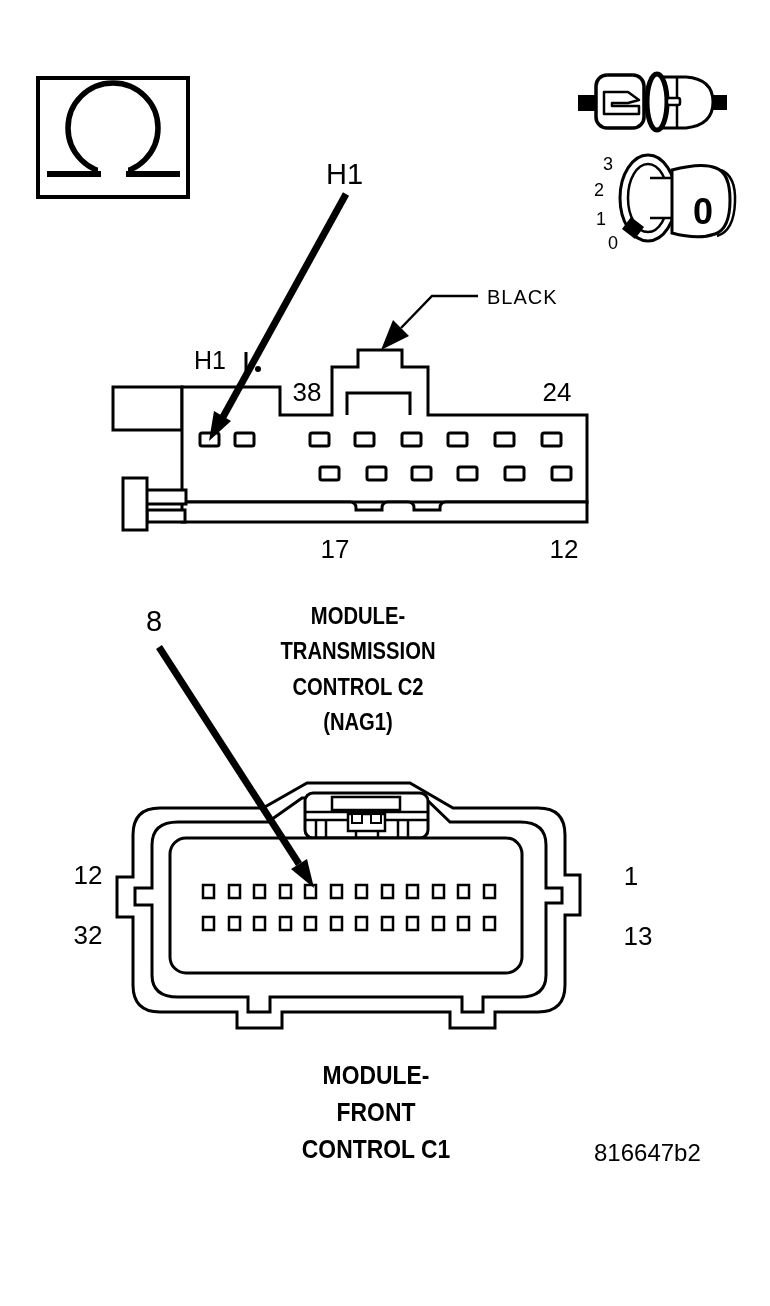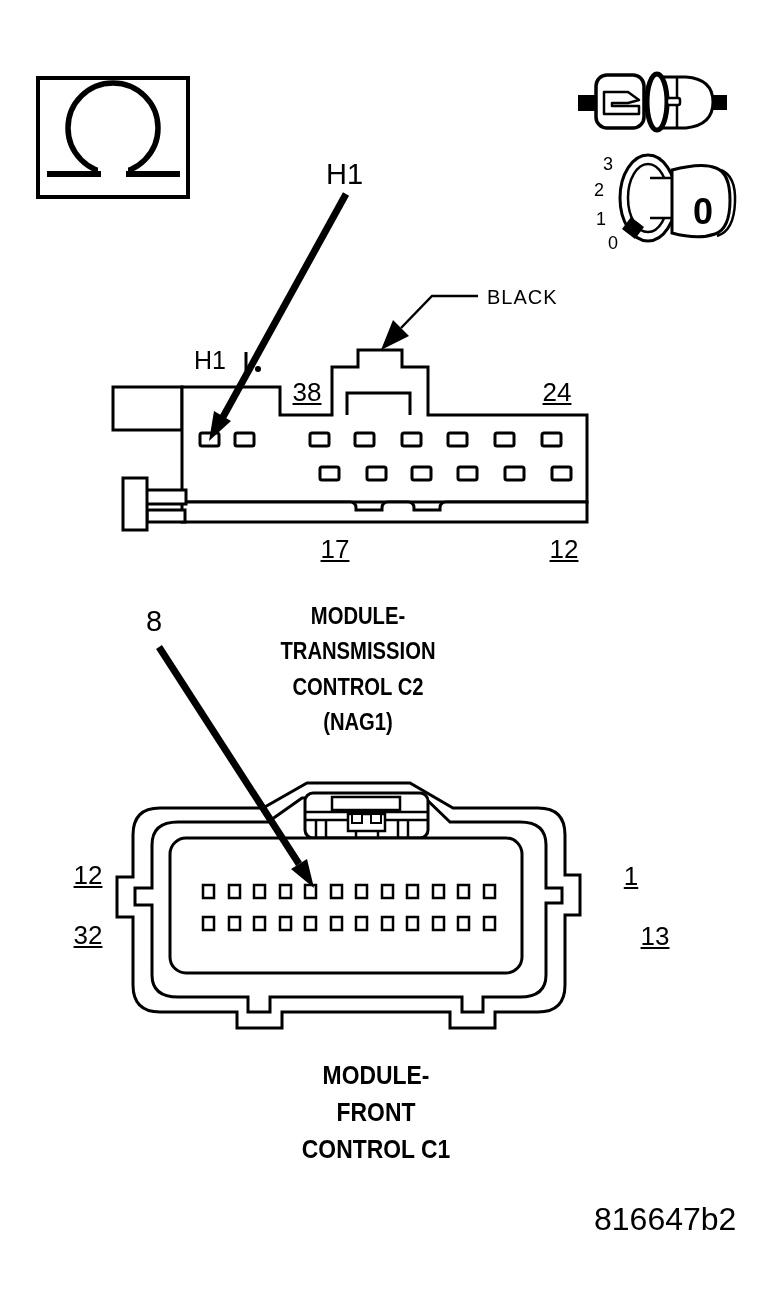--- a/index.html
+++ b/index.html
@@ -1,21 +1,21 @@
 <!DOCTYPE html>
 <html><head>
 <meta charset="utf-8">
 <style>
   html,body{margin:0;padding:0;background:#fff;}
   #page{position:relative;width:770px;height:1306px;background:#fff;overflow:hidden;
         font-family:"Liberation Sans",sans-serif;color:#000;}
   svg{position:absolute;left:0;top:0;}
   .lbl{position:absolute;white-space:nowrap;line-height:1;color:#000;}
   .num{font-size:26px;}
-  .ctr{transform:translateX(-50%);text-decoration:underline;}
+  .ctr{transform:translateX(-50%);}
   .title{font-weight:bold;font-size:23px;transform:translateX(-50%) scaleX(0.88);}
   .title2{font-weight:bold;font-size:26px;transform:translateX(-50%) scaleX(0.88);}
   .keynum{font-size:18px;}
 </style>
 </head>
 <body>
 
 <div id="page">
 
 <svg width="770" height="1306" viewBox="0 0 770 1306">
@@ -171,21 +171,21 @@
 
 <div class="lbl title" style="left:358px;top:605px;">MODULE-</div>
 <div class="lbl title" style="left:358px;top:640px;">TRANSMISSION</div>
 <div class="lbl title" style="left:358px;top:676px;">CONTROL C2</div>
 <div class="lbl title" style="left:358px;top:711px;">(NAG1)</div>
 
 <div class="lbl" style="left:146px;top:607px;font-size:29px;">8</div>
 <div class="lbl num ctr" style="left:88px;top:862px;">12</div>
 <div class="lbl num ctr" style="left:88px;top:922px;">32</div>
 <div class="lbl num ctr" style="left:631px;top:863px;">1</div>
-<div class="lbl num ctr" style="left:638px;top:923px;margin-left:17px;">13</div>
+<div class="lbl num ctr" style="left:638px;top:923px;">13</div>
 
 <div class="lbl title2" style="left:376px;top:1062px;">MODULE-</div>
 <div class="lbl title2" style="left:376px;top:1099px;">FRONT</div>
 <div class="lbl title2" style="left:376px;top:1136px;">CONTROL C1</div>
 
-<div class="lbl" style="left:594px;top:1203px;font-size:32px;">816647b2</div>
+<div class="lbl" style="left:594px;top:1141px;font-size:24px;">816647b2</div>
 
 </div>
 
 </body></html>

